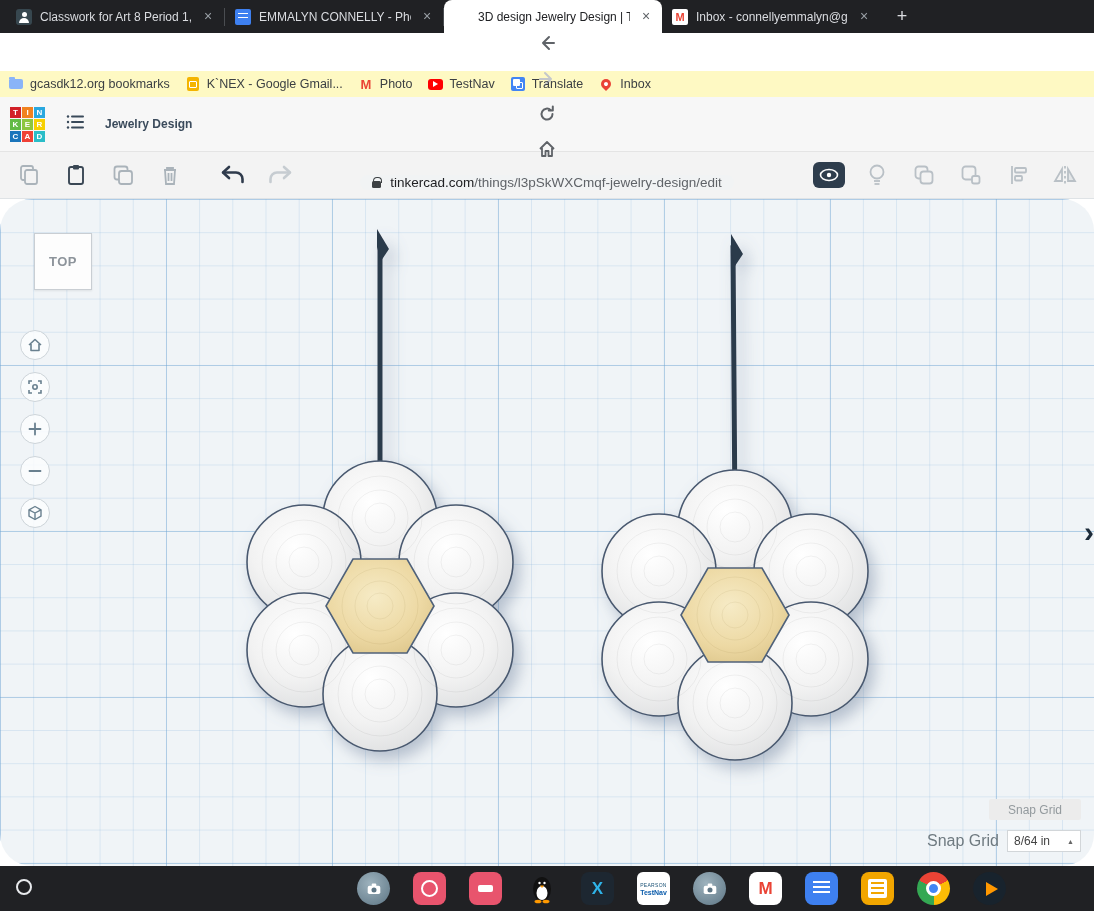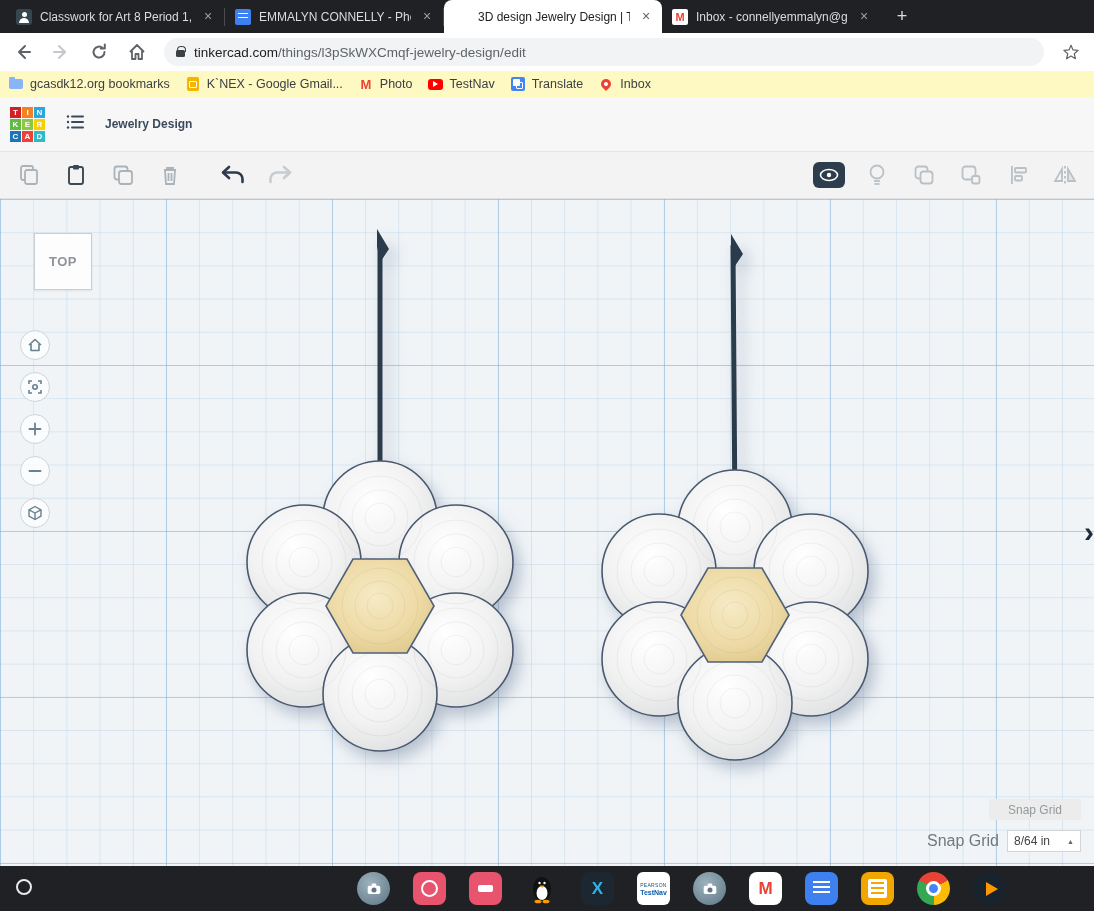--- a/index.html
+++ b/index.html
@@ -22,21 +22,21 @@
   .fav-classroom::before { content:''; position:absolute; top:3px; left:5.5px; width:5px; height:5px; border-radius:50%; background:#fff; }
   .fav-classroom::after { content:''; position:absolute; bottom:2px; left:3px; width:10px; height:5px; border-radius:5px 5px 0 0; background:#fff; }
   .fav-docs { background:#3e80f0; border-radius:2px; position:relative; }
   .fav-docs::before { content:''; position:absolute; top:4px; left:3px; right:3px; height:8px;
      background: repeating-linear-gradient(#fff 0 1.5px, transparent 1.5px 4px); }
   .fav-tinkercad { display:grid; grid-template-columns:7px 7px; grid-auto-rows:7px; gap:1px; }
   .fav-tinkercad i { display:block; }
   .fav-gmail { background:#fff; border-radius:2px; color:#ea4335; font-weight:bold; font-size:11px; display:flex; align-items:center; justify-content:center; }
   .newtab { width:28px; height:28px; margin: 0 0 3px 8px; color:#dadce0; font-size:18px; display:flex; align-items:center; justify-content:center; border-radius:50%; cursor:pointer; }
   
-  .toolbar { height: 38px; background:#fff; display:flex; align-items:center; padding: 0 12px; gap: 16px; }
+  .toolbar { height: 38px; background:#fff; display:flex; align-items:center; padding: 0 12px; gap: 16px; flex-direction: column; }
   .navbtn { width:22px; height:22px; display:flex; align-items:center; justify-content:center; }
   .omnibox { flex:1; height:28px; background:#f1f3f4; border-radius:14px; display:flex; align-items:center; padding:0 12px; gap:9px; }
   .lock { width:9px; height:7px; background:#3c4043; border-radius:1.5px; position:relative; margin-top:3px; }
   .lock::before { content:''; position:absolute; top:-4px; left:1.2px; width:6.5px; height:5px; border:1.6px solid #3c4043; border-bottom:none; border-radius:4px 4px 0 0; }
   .url { font-size:13.5px; color:#202124; white-space:nowrap; overflow:hidden; }
   .url .path { color:#5f6368; }
   
   .bookmarks { height:26px; background:#fef9c3; display:flex; align-items:center; gap:15px; padding-left:8px; }
   .bm { display:flex; align-items:center; gap:6px; font-size:12.5px; color:#3c4043; cursor:pointer; }
   .bm-ic { width:16px; height:16px; display:flex; align-items:center; justify-content:center; }
@@ -68,20 +68,21 @@
   .notes-chip { background:#2e3d4d; border-radius:6px; width:32px; height:26px; display:flex; align-items:center; justify-content:center; }
   
   .canvas { position:relative; height:667px; overflow:hidden;
     background-color:#f0f4f7;
     background-image:
       linear-gradient(to right, rgba(110,165,210,0.40) 1px, transparent 1px),
       linear-gradient(to bottom, rgba(110,165,210,0.40) 1px, transparent 1px),
       linear-gradient(to right, rgba(120,170,215,0.20) 1px, transparent 1px),
       linear-gradient(to bottom, rgba(120,170,215,0.20) 1px, transparent 1px);
     background-size: 166px 166px, 166px 166px, 33.2px 33.2px, 33.2px 33.2px;
+    border-radius: 32px;
   }
   .viewcube { position:absolute; left:34px; top:34px; width:58px; height:57px; background:#fdfdfd; border:1px solid #c9ced3; box-shadow:0 1px 2px rgba(0,0,0,0.08); display:flex; align-items:center; justify-content:center; font-size:13px; font-weight:bold; color:#8d949b; letter-spacing:0.5px; cursor:pointer; }
   .navcircle { position:absolute; left:20px; width:30px; height:30px; border-radius:50%; background:rgba(252,253,254,0.85); border:1px solid #cdd4d9; display:flex; align-items:center; justify-content:center; cursor:pointer; }
   .panel-chevron { position:absolute; right:0px; top:318px; font-size:30px; font-weight:bold; color:#1d2c3a; cursor:pointer; line-height:30px; }
   .editgrid-btn { position:absolute; right:13px; top:600px; width:92px; height:21px; background:#ececec; color:#939a9e; font-size:12px; display:flex; align-items:center; justify-content:center; border-radius:2px; cursor:pointer; }
   .snapgrid { position:absolute; right:13px; top:631px; display:flex; align-items:center; gap:8px; }
   .snapgrid-label { font-size:16px; color:#6f7a80; }
   .snapgrid-select { width:74px; height:22px; background:#fff; border:1px solid #d2d6d9; display:flex; align-items:center; justify-content:space-between; padding:0 6px; font-size:12px; color:#444; cursor:pointer; }
   .snapgrid-select .caret { font-size:7px; color:#666; }
   .earrings-svg { position:absolute; inset:0; }

